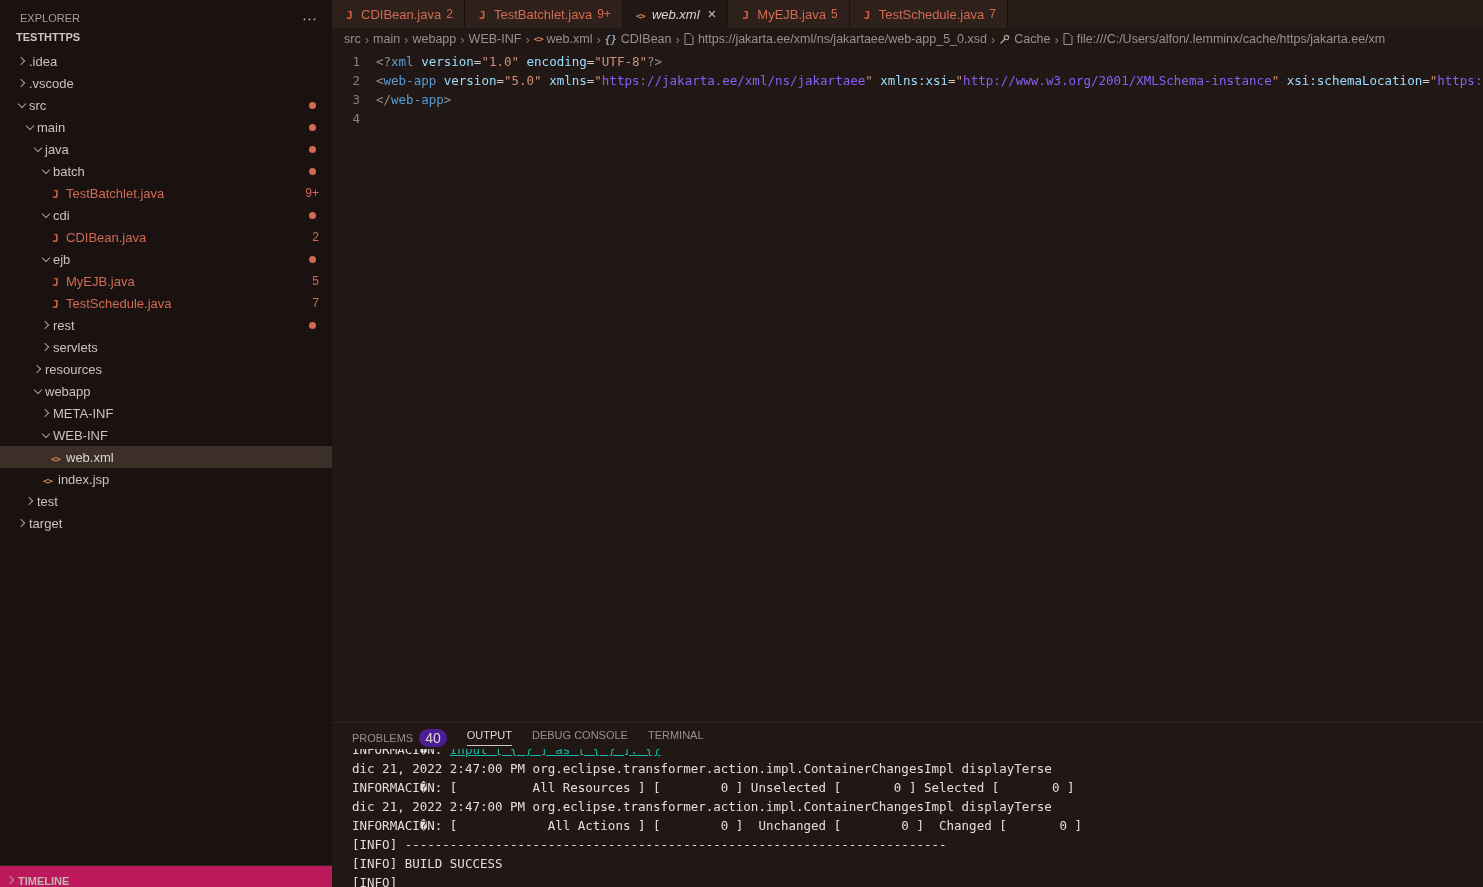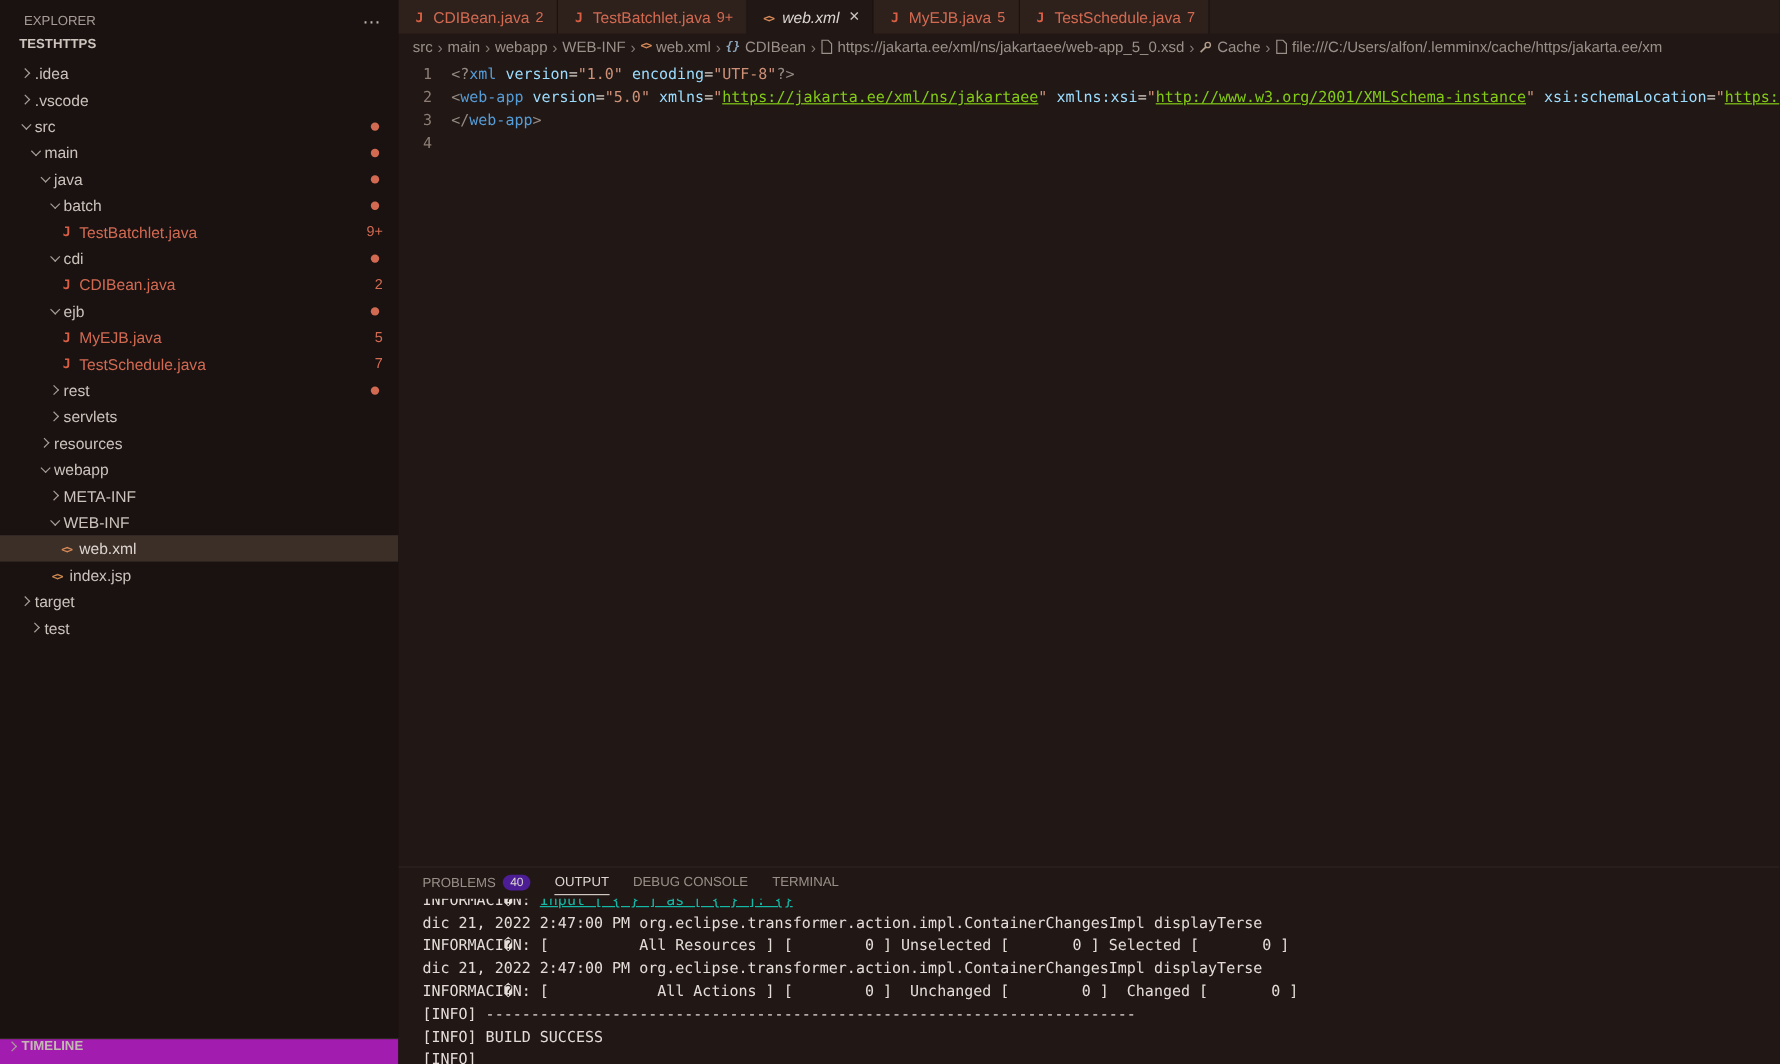--- a/index.html
+++ b/index.html
@@ -24,21 +24,21 @@
   .fi{width:15px;margin-right:3px;flex-shrink:0;text-align:center;font-family:"DejaVu Sans Mono",monospace}
   .fi.java::before{content:"J";color:#d95f44;font-weight:bold;font-size:11px}
   .fi.xml::before{content:"<>";color:#d98a57;font-weight:bold;font-size:9px;letter-spacing:-1px}
   .fi.jsp::before{content:"<>";color:#cf8a50;font-weight:bold;font-size:9px;letter-spacing:-1px}
   .lbl{color:#cbc2bb}
   .err>.lbl{color:#d26a52}
   .selected>.lbl{color:#ddd5cf}
   .dot{position:absolute;right:16px;top:8px;width:7px;height:7px;border-radius:50%;background:#d26a52}
   .badge{position:absolute;right:13px;color:#d26a52;font-size:12px}
   .sb-timeline{position:absolute;bottom:0;left:0;right:0;height:22px;border-top:1px solid #2d2520;
-    display:flex;align-items:flex-start;padding-left:5px;font-size:11px;font-weight:bold;color:#c3b9b2;cursor:pointer;background:#a21caf}
+    display:flex;align-items:flex-end;padding-left:5px;font-size:11px;font-weight:bold;color:#c3b9b2;cursor:pointer;background:#be185d}
 
   
   .main{flex:1;display:flex;flex-direction:column;min-width:0;background:#211816}
   .tabbar{height:28px;background:#281c18;display:flex;flex-shrink:0}
   .tab{display:flex;align-items:center;gap:5px;padding:0 11px;background:#2e211c;
     border-right:1px solid #191210;font-size:13px;cursor:pointer;white-space:nowrap}
   .tab.active{background:#211816}
   .ti{width:13px;text-align:center;font-family:"DejaVu Sans Mono",monospace}
   .ti.java::before{content:"J";color:#d95f44;font-weight:bold;font-size:11px}
   .ti.xml::before{content:"<>";color:#d98a57;font-weight:bold;font-size:9px;letter-spacing:-1px}
@@ -59,28 +59,28 @@
   
   .editor{flex:1;overflow:hidden;padding-top:2px}
   .cline{display:flex;height:19px;line-height:19px;font-family:"DejaVu Sans Mono",monospace;font-size:12.5px;cursor:text}
   .ln{width:44px;text-align:right;padding-right:16px;color:#8d7d74;flex-shrink:0}
   .code{white-space:pre;overflow:hidden}
   .tk-p{color:#968b84}
   .tk-pl{color:#d2cbc5}
   .tk-tag{color:#569cd6}
   .tk-attr{color:#9cdcfe}
   .tk-str{color:#ce9178}
-  .tk-strl{color:#84cc16;text-decoration:underline}
+  .tk-strl{color:#8b5cf6;}
 
   
   .panel{height:165px;flex-shrink:0;border-top:1px solid #2e2420;display:flex;flex-direction:column}
   .panel-header{height:26px;display:flex;align-items:flex-start;gap:20px;padding:6px 0 0 20px;flex-shrink:0}
   .ptab{font-size:11px;color:#9b9089;display:flex;align-items:center;gap:6px;cursor:pointer;padding-bottom:4px}
   .ptab.active{color:#ded7d1;border-bottom:1px solid #cfc8c2}
-  .pbadge{background:#4c1d95;color:#ded7d1;border-radius:9px;font-size:10px;padding:1px 6px}
+  .pbadge{background:#4c1d95;color:#ded7d1;border-radius:9px;font-size:14px;padding:1px 6px}
   .panel-content{flex:1;overflow:hidden;padding-left:20px}
   .oline{height:19px;line-height:19px;font-family:"DejaVu Sans Mono",monospace;font-size:12.5px;white-space:pre;color:#e3dcd7}
   .oline:first-child{margin-top:-9px}
   .tk-out{color:#e3dcd7}
   .tk-link{color:#14b8a6;text-decoration:underline}
 
   
   .svgi{display:inline-flex;flex-shrink:0}
 </style>
 </head>
@@ -180,27 +180,27 @@
         <span class="lbl">WEB-INF</span>
       </div>
       <div class="trow d4 file selected">
         <span class="fi xml"></span>
         <span class="lbl">web.xml</span>
       </div>
       <div class="trow d3 file">
         <span class="fi jsp"></span>
         <span class="lbl">index.jsp</span>
       </div>
+      <div class="trow d1 folder collapsed">
+        <span class="chev"></span>
+        <span class="lbl">test</span>
+      </div>
       <div class="trow d0 folder collapsed">
         <span class="chev"></span>
         <span class="lbl">target</span>
-      </div>
-      <div class="trow d1 folder collapsed">
-        <span class="chev"></span>
-        <span class="lbl">test</span>
       </div>
     </div>
 
     <div class="sb-timeline">
       <span class="chev"></span>
       <span>TIMELINE</span>
     </div>
   </aside>
 
   <main class="main">

